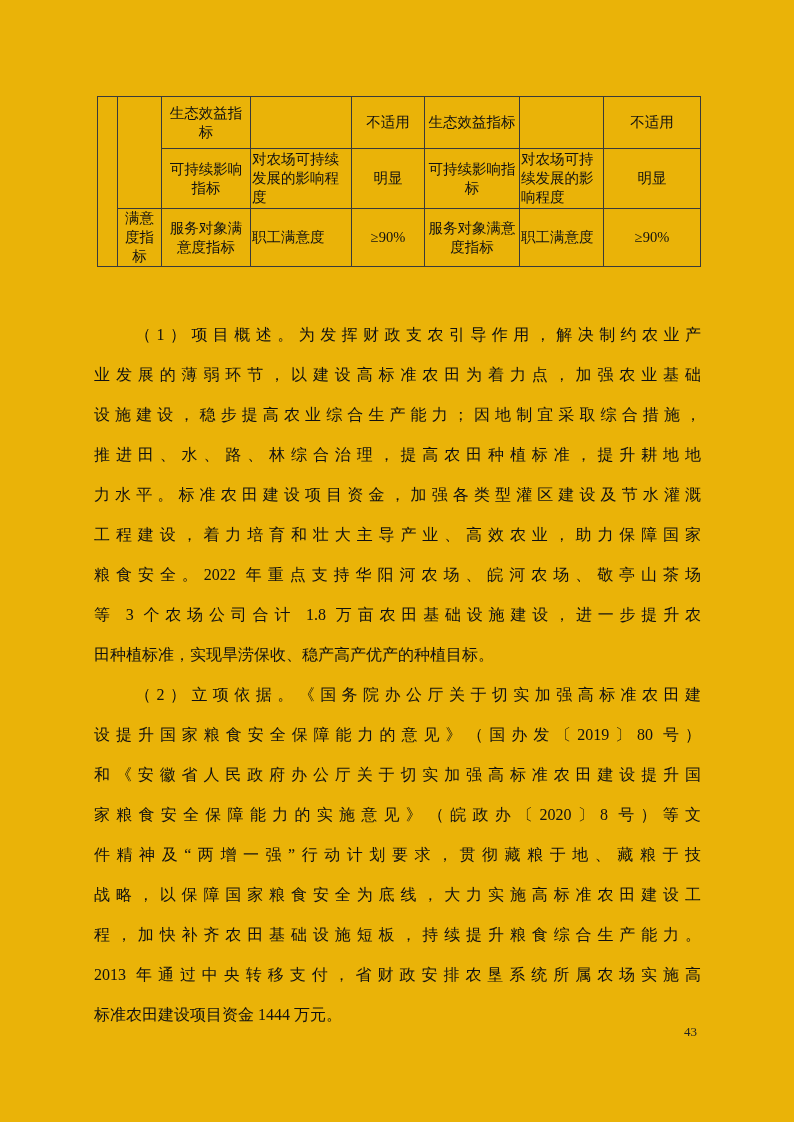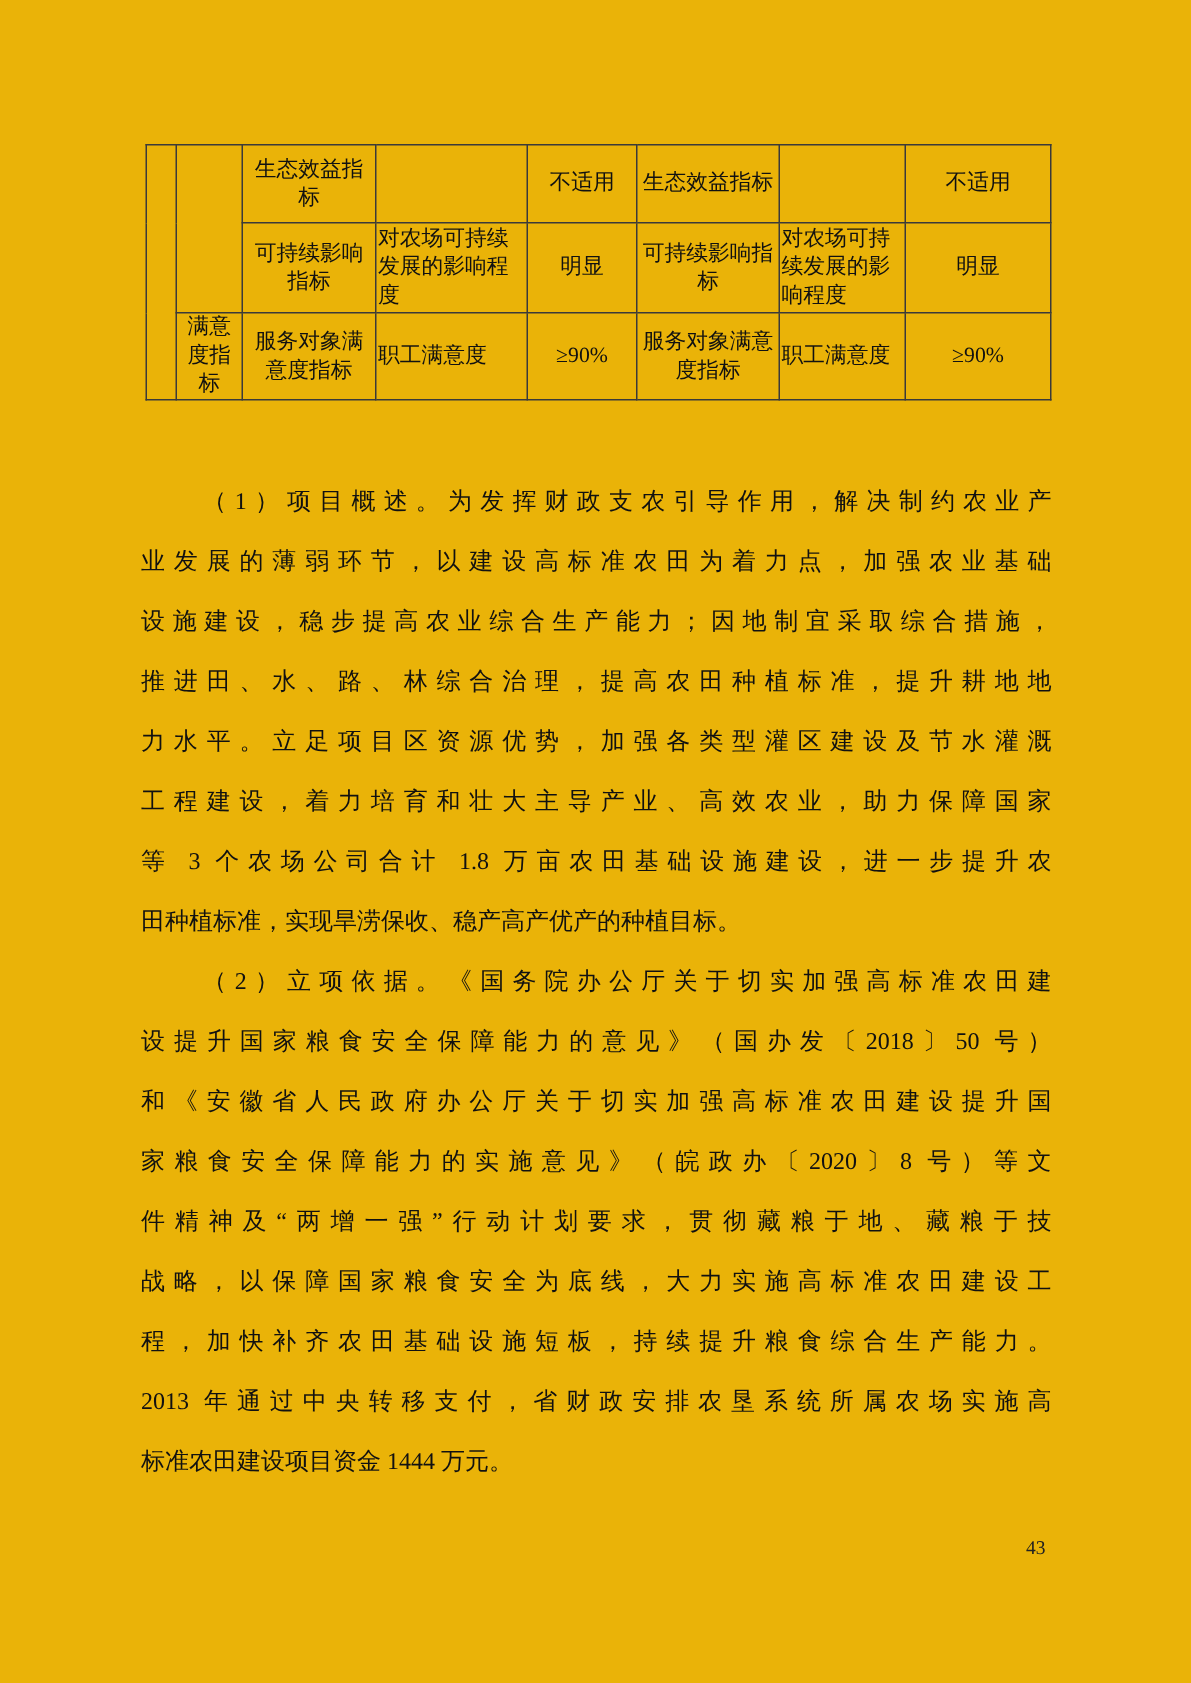--- a/index.html
+++ b/index.html
@@ -117,28 +117,29 @@
   </tbody>
     </table>
 
 
   <div class="body-text">
     <div class="paragraph">
       <div class="line j ind">（1）项目概述。为发挥财政支农引导作用，解决制约农业产</div>
       <div class="line j">业发展的薄弱环节，以建设高标准农田为着力点，加强农业基础</div>
       <div class="line j">设施建设，稳步提高农业综合生产能力；因地制宜采取综合措施，</div>
       <div class="line j">推进田、水、路、林综合治理，提高农田种植标准，提升耕地地</div>
-      <div class="line j">力水平。立足项目区资源优势，加强各类型灌区建设及节水灌溉</div>
+      <div class="line j">力水平。标准农田建设项目资金，加强各类型灌区建设及节水灌溉</div>
       <div class="line j">工程建设，着力培育和壮大主导产业、高效农业，助力保障国家</div>
+      <div class="line j">粮食安全。2022 年重点支持华阳河农场、皖河农场、敬亭山茶场</div>
       <div class="line j">等 3 个农场公司合计 1.8 万亩农田基础设施建设，进一步提升农</div>
       <div class="line">田种植标准，实现旱涝保收、稳产高产优产的种植目标。</div>
     </div>
     <div class="paragraph">
       <div class="line j ind">（2）立项依据。《国务院办公厅关于切实加强高标准农田建</div>
-      <div class="line j">设提升国家粮食安全保障能力的意见》（国办发〔2018〕50 号）</div>
+      <div class="line j">设提升国家粮食安全保障能力的意见》（国办发〔2019〕80 号）</div>
       <div class="line j">和《安徽省人民政府办公厅关于切实加强高标准农田建设提升国</div>
       <div class="line j">家粮食安全保障能力的实施意见》（皖政办〔2020〕8 号）等文</div>
       <div class="line j">件精神及“两增一强”行动计划要求，贯彻藏粮于地、藏粮于技</div>
       <div class="line j">战略，以保障国家粮食安全为底线，大力实施高标准农田建设工</div>
       <div class="line j">程，加快补齐农田基础设施短板，持续提升粮食综合生产能力。</div>
       <div class="line j">2013 年通过中央转移支付，省财政安排农垦系统所属农场实施高</div>
       <div class="line">标准农田建设项目资金 1444 万元。</div>
     </div>
   </div>
 

